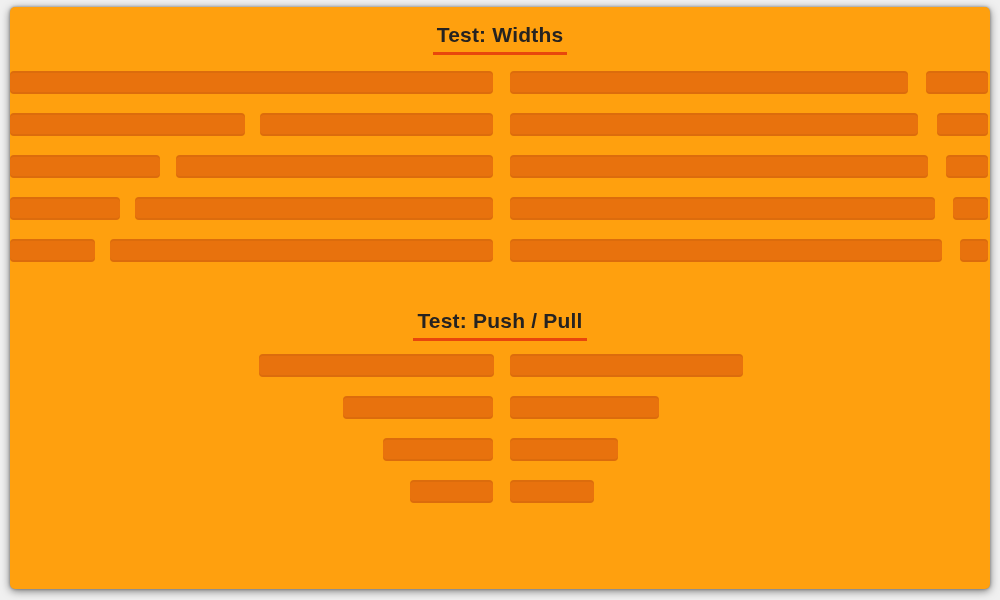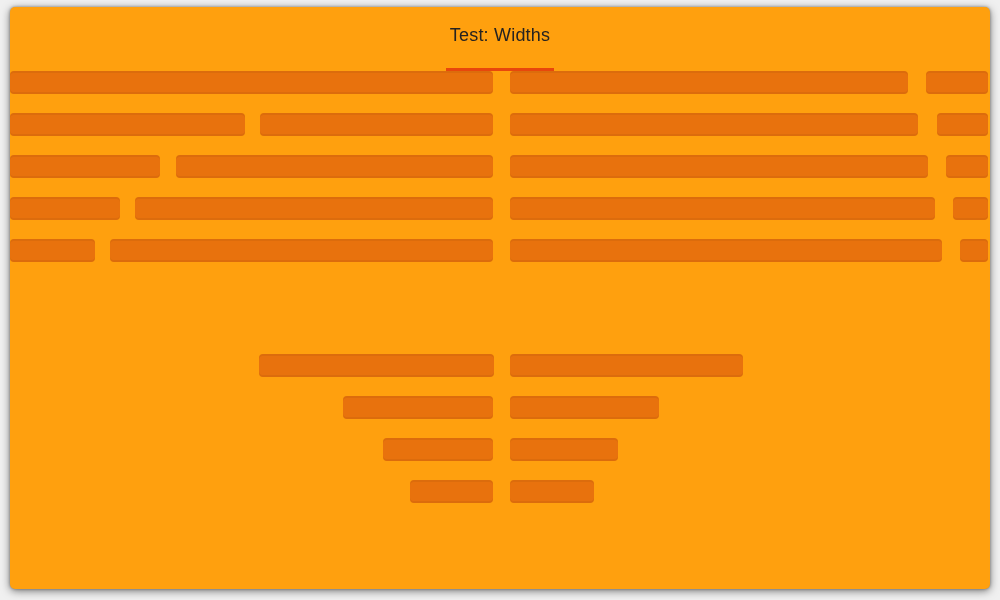--- a/index.html
+++ b/index.html
@@ -25,27 +25,27 @@
     box-shadow: 0 2px 8px rgba(0,0,0,0.5), 0 0 3px rgba(0,0,0,0.35);
   }
   .heading {
     position: absolute;
     left: 0;
     width: 100%;
     text-align: center;
   }
   .heading .heading-text {
     display: inline-block;
-    font-size: 18px;
-    font-weight: normal;
+    font-size: 21px;
+    font-weight: bold;
     line-height: 26px;
     letter-spacing: 0.2px;
     color: var(--heading_text, #262321);
     border-bottom: 3px solid var(--underline, #e8470c);
-    padding: 0 4px 20px 4px;
+    padding: 0 4px 4px 4px;
   }
   .h-widths   { top: 15px; }
   .h-pushpull { top: 301px; }
   .h-modifiers{ top: 542px; }
   .row {
     position: absolute;
     left: 0;
     width: 100%;
     height: 23px;
   }
@@ -57,20 +57,23 @@
     background: var(--bar, #e8720d);
     box-shadow: inset 0 2px 0 rgba(0,0,0,0.05), inset 0 -2px 0 rgba(0,0,0,0.05);
   }
 </style>
 </head>
 <body>
 
 <div class="page">
   <div class="heading h-widths">
     <span class="heading-text">Test: Widths</span>
+  </div>
+  <div class="heading h-pushpull">
+    <span class="heading-text">Test: Push / Pull</span>
   </div>
   <div id="grid-rows">
       <div class="row" style="top: 64px;">
         <div class="bar" style="left: 0px; width: 483px;"></div>
         <div class="bar" style="left: 500px; width: 398px;"></div>
         <div class="bar" style="left: 916px; width: 62px;"></div>
       </div>
       <div class="row" style="top: 106px;">
         <div class="bar" style="left: 0px; width: 235px;"></div>
         <div class="bar" style="left: 250px; width: 233px;"></div>

